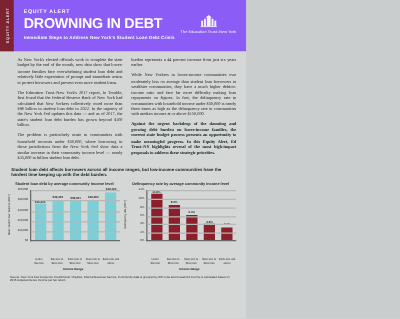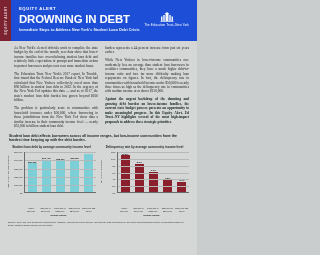--- a/index.html
+++ b/index.html
@@ -12,21 +12,21 @@
   .page {
     position: relative;
     width: 197px; height: 255px;
     background: #d4d7d6;
   }
 
   
   .header {
     position: relative;
     height: 41px;
-    background: #1d4ed8;
+    background: #8b5cf6;
     display: flex;
   }
   .spine {
     width: 11px;
     height: 41px;
     background: #7c2230;
     display: flex;
     align-items: center;
     justify-content: center;
     flex: 0 0 11px;

